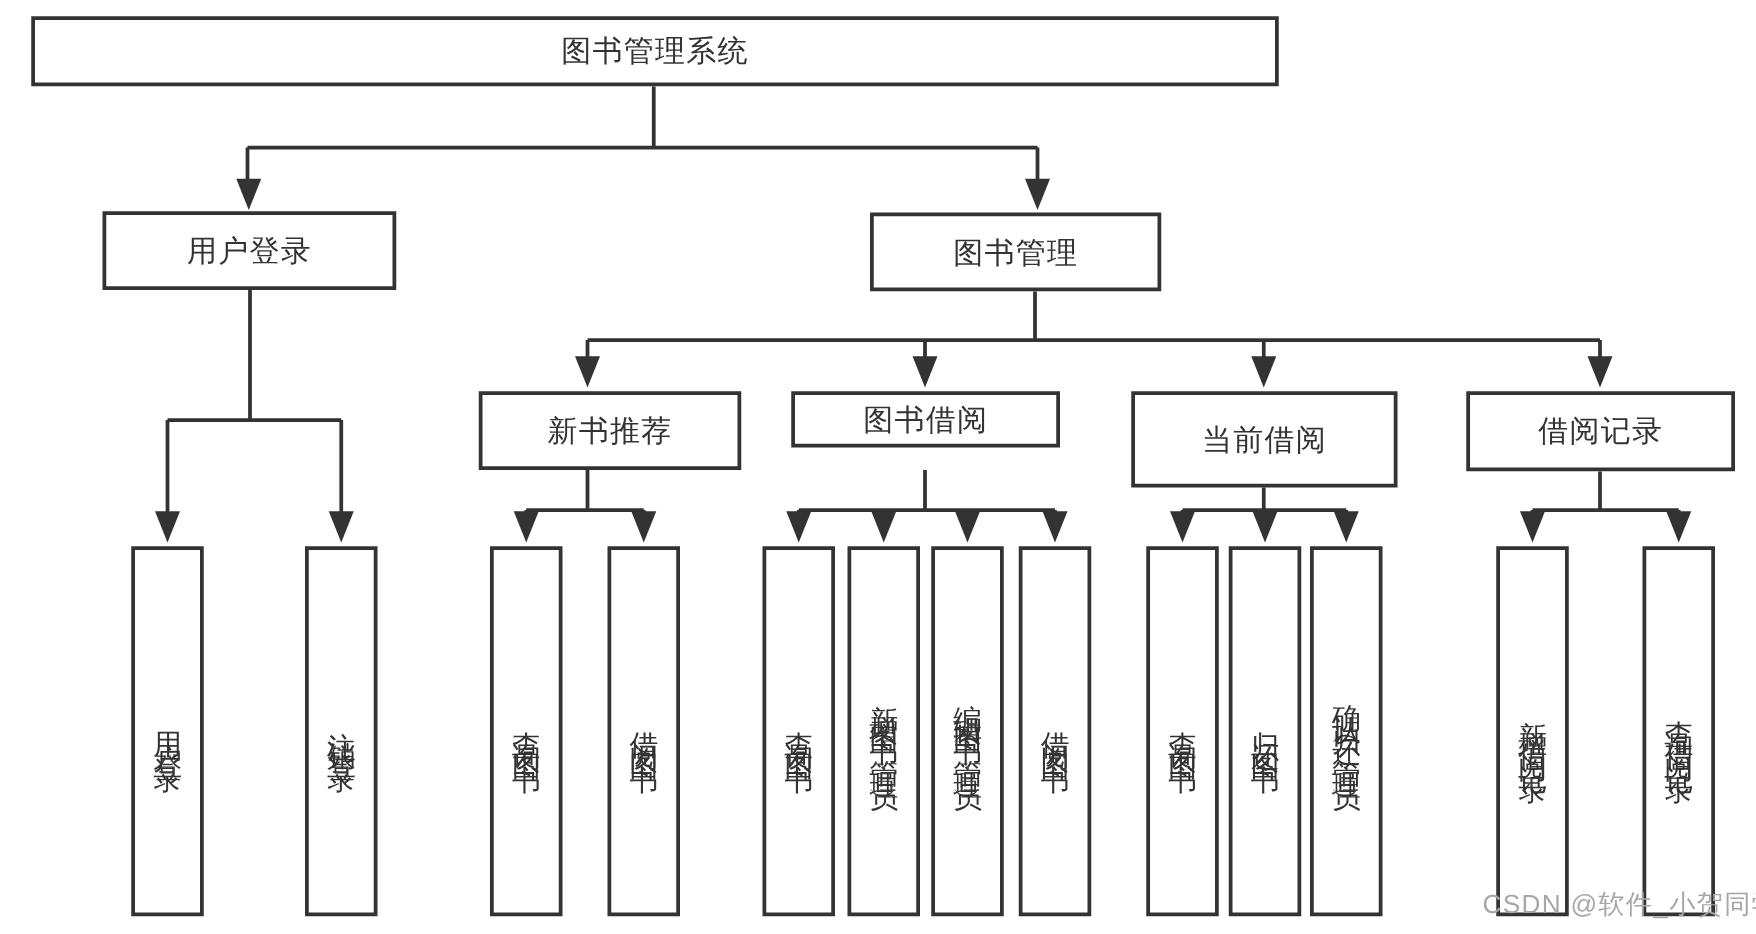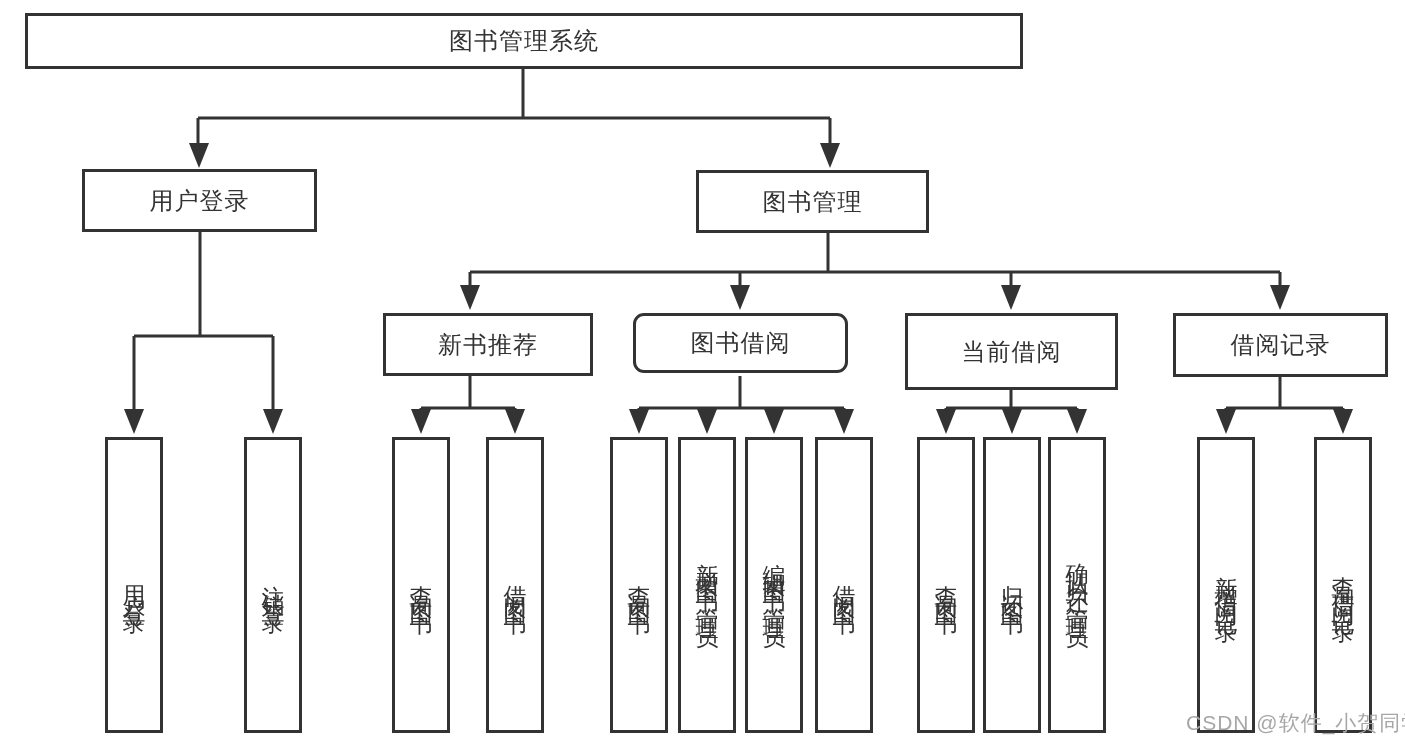--- a/index.html
+++ b/index.html
@@ -115,21 +115,21 @@
   <div class="node node-h" style="left:82px; top:169px; width:235px; height:63px;">
     <span>用户登录</span>
   </div>
   <div class="node node-h" style="left:696px; top:170px; width:233px; height:63px;">
     <span>图书管理</span>
   </div>
 
   <div class="node node-h" style="left:363px; top:313px; width:210px; height:63px;margin-left:20px;">
     <span>新书推荐</span>
   </div>
-  <div class="node node-h" style="left:633px; top:313px; width:215px; height:60px;border-radius:11px;">
+  <div class="node node-h" style="left:633px; top:313px; width:215px; height:45px;">
     <span>图书借阅</span>
   </div>
   <div class="node node-h" style="left:905px; top:313px; width:213px; height:77px;">
     <span>当前借阅</span>
   </div>
   <div class="node node-h" style="left:1173px; top:313px; width:215px; height:64px;">
     <span>借阅记录</span>
   </div>
 
   <div class="node leaf" style="left:105px;">

